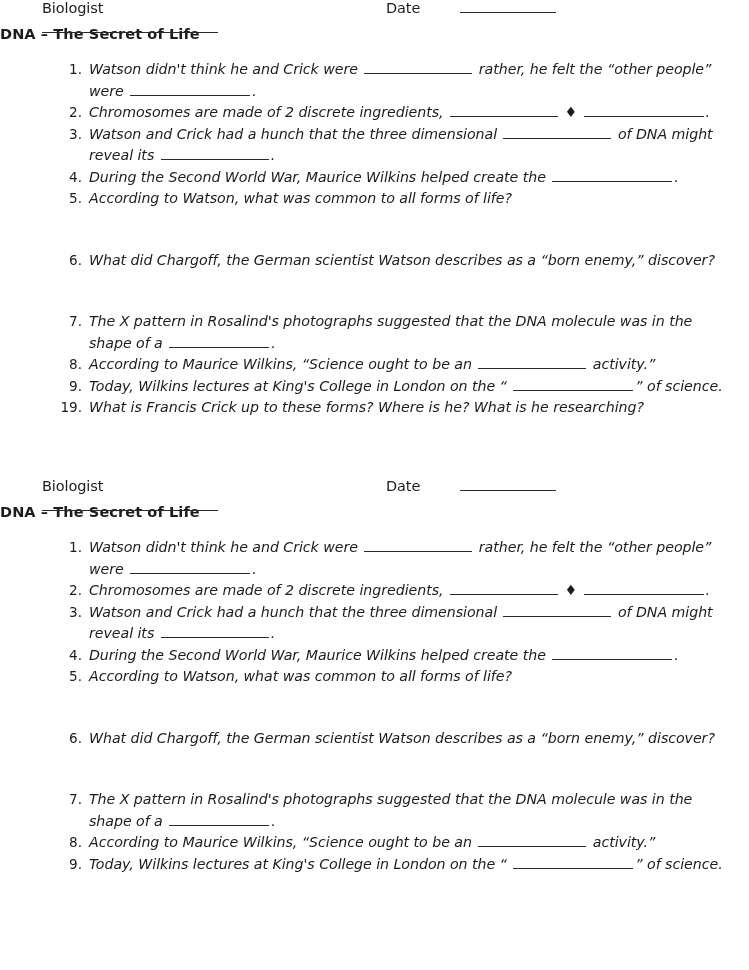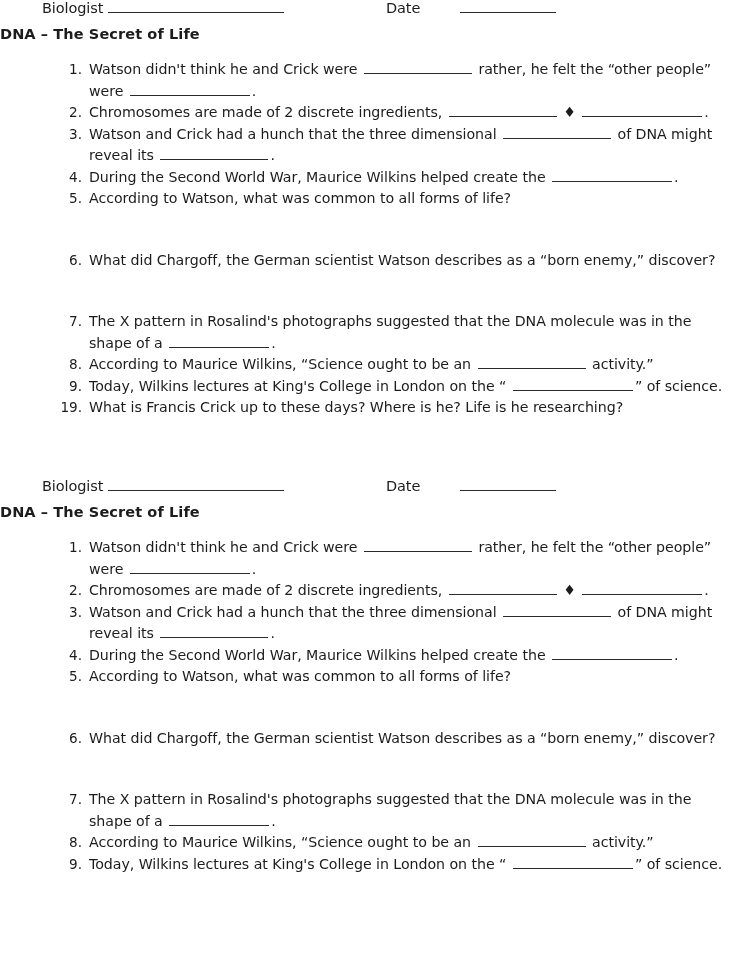--- a/index.html
+++ b/index.html
@@ -34,21 +34,21 @@
     font-size: 14.5px;
     letter-spacing: -0.1px;
   }
   .field {
     position: absolute;
     white-space: nowrap;
     display: flex;
     align-items: baseline;
     gap: 5px;
   }
-  .field-biologist { left: 0px; top: 0px; }
+  .field-biologist { left: 0px; top: 0px; flex-direction: column; }
   .field-date { left: 344px; top: 0px; gap: 40px; }
 
   .field-label {
     font-size: 14.5px;
   }
   .rule {
     display: inline-block;
     border-bottom: 1.3px solid #2a2a2a;
     height: 11px;
   }
@@ -81,20 +81,21 @@
     width: 26px;
     min-width: 26px;
     text-align: right;
     padding-right: 7px;
     font-size: 13.6px;
     box-sizing: content-box;
   }
   .q-text {
     flex: 1;
     letter-spacing: -0.05px;
+    font-style: italic;
   }
   .gap-lg  { height: 40px; }
 
   
   .blk {
     display: inline-block;
     border-bottom: 1.3px solid #2a2a2a;
     height: 11px;
     vertical-align: baseline;
     margin: 0 2px;
@@ -155,21 +156,21 @@
       <div class="q-item">
         <span class="q-num">8.</span>
         <span class="q-text">According to Maurice Wilkins, “Science ought to be an <span class="blk w108"></span> activity.”</span>
       </div>
       <div class="q-item">
         <span class="q-num">9.</span>
         <span class="q-text">Today, Wilkins lectures at King's College in London on the “ <span class="blk w120"></span>” of science.</span>
       </div>
       <div class="q-item">
         <span class="q-num">19.</span>
-        <span class="q-text">What is Francis Crick up to these days? Where is he? Life is he researching?</span>
+        <span class="q-text">What is Francis Crick up to these forms? Where is he? What is he researching?</span>
       </div>
     </div>
 </div>
 
 <div class="page copy-2">
 
   <div class="header-row">
     <div class="field field-biologist">
       <span class="field-label">Biologist</span>
       <span class="rule rule-biologist"></span>

